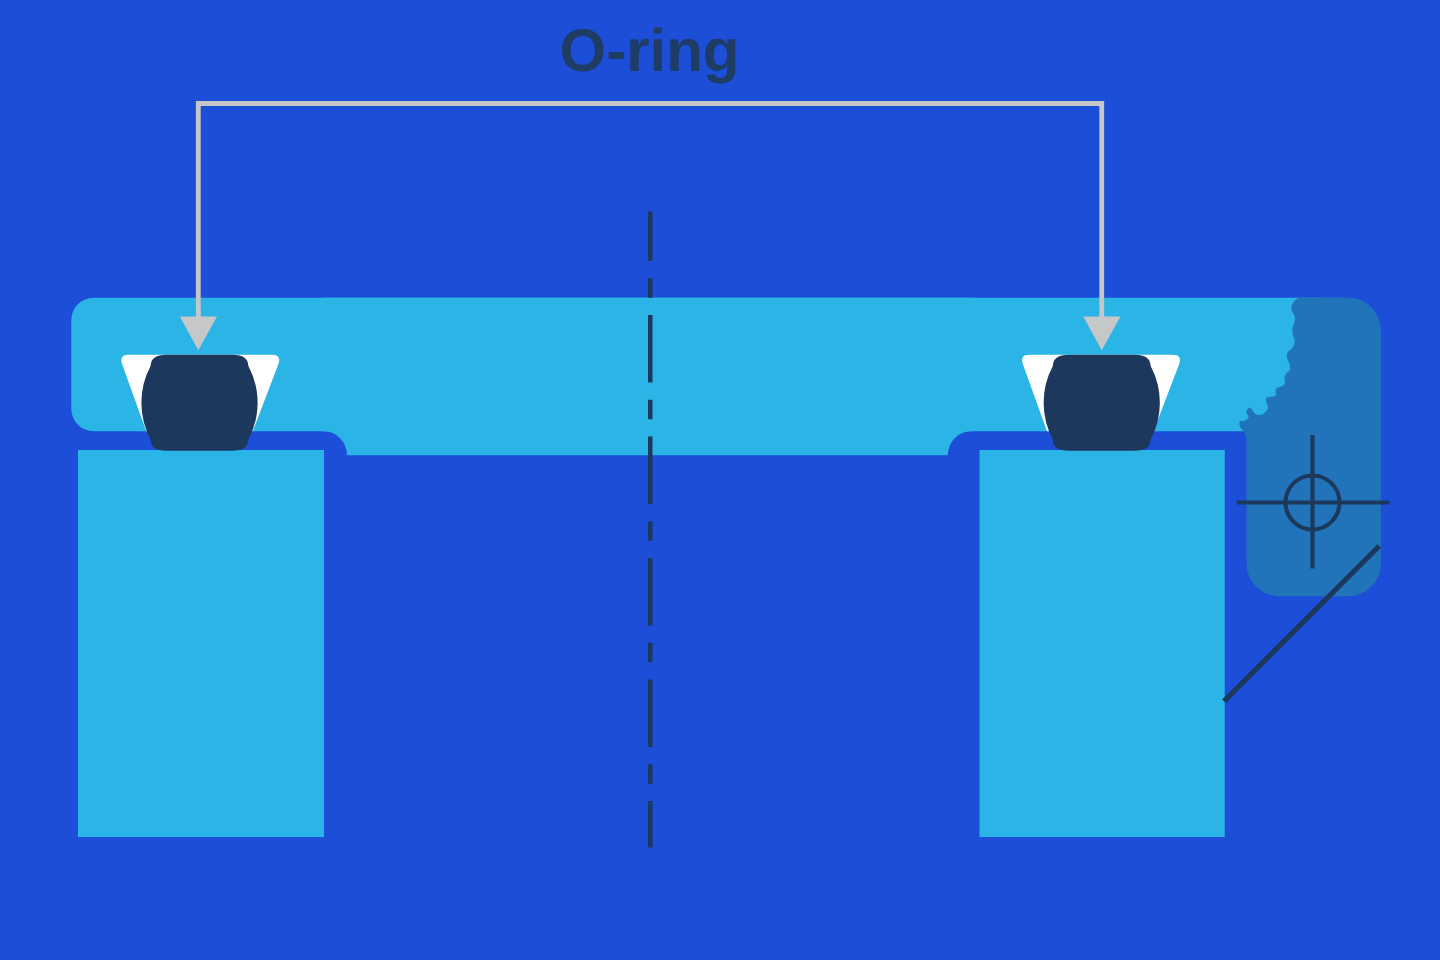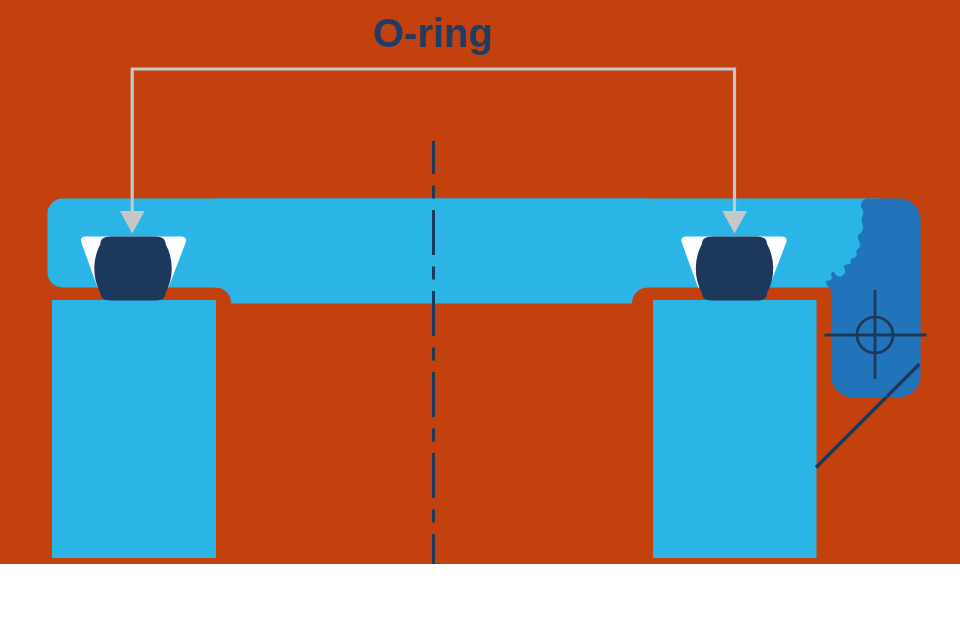--- a/index.html
+++ b/index.html
@@ -1,16 +1,16 @@
 <!DOCTYPE html>
 <html><head>
 <meta charset="utf-8">
 <style>
   html,body{margin:0;padding:0;background:#ffffff;}
-  #stage{position:relative;width:960px;height:564px;background:#c2410c;overflow:hidden;}
+  #stage{position:relative;width:960px;height:640px;background:#1d4ed8;overflow:hidden;}
   svg{display:block;}
 </style>
 </head>
 <body>
 <div id="stage">
 <svg width="960" height="640" viewBox="0 0 960 640" xmlns="http://www.w3.org/2000/svg">
 
   <path d="M 62.5,198.5 L 880,198.5 L 880,287.5 L 62.5,287.5 A 15 15 0 0 1 47.5,272.5 L 47.5,213.5 A 15 15 0 0 1 62.5,198.5 Z" fill="#2ab5e6"></path>
 
   <path d="M 215.8,198.5 L 647.4,198.5 L 647.4,287.5 A 15.5 16 0 0 0 631.9,303.5 L 231.3,303.5 A 15.5 16 0 0 0 215.8,287.5 Z" fill="#2ab5e6"></path>

